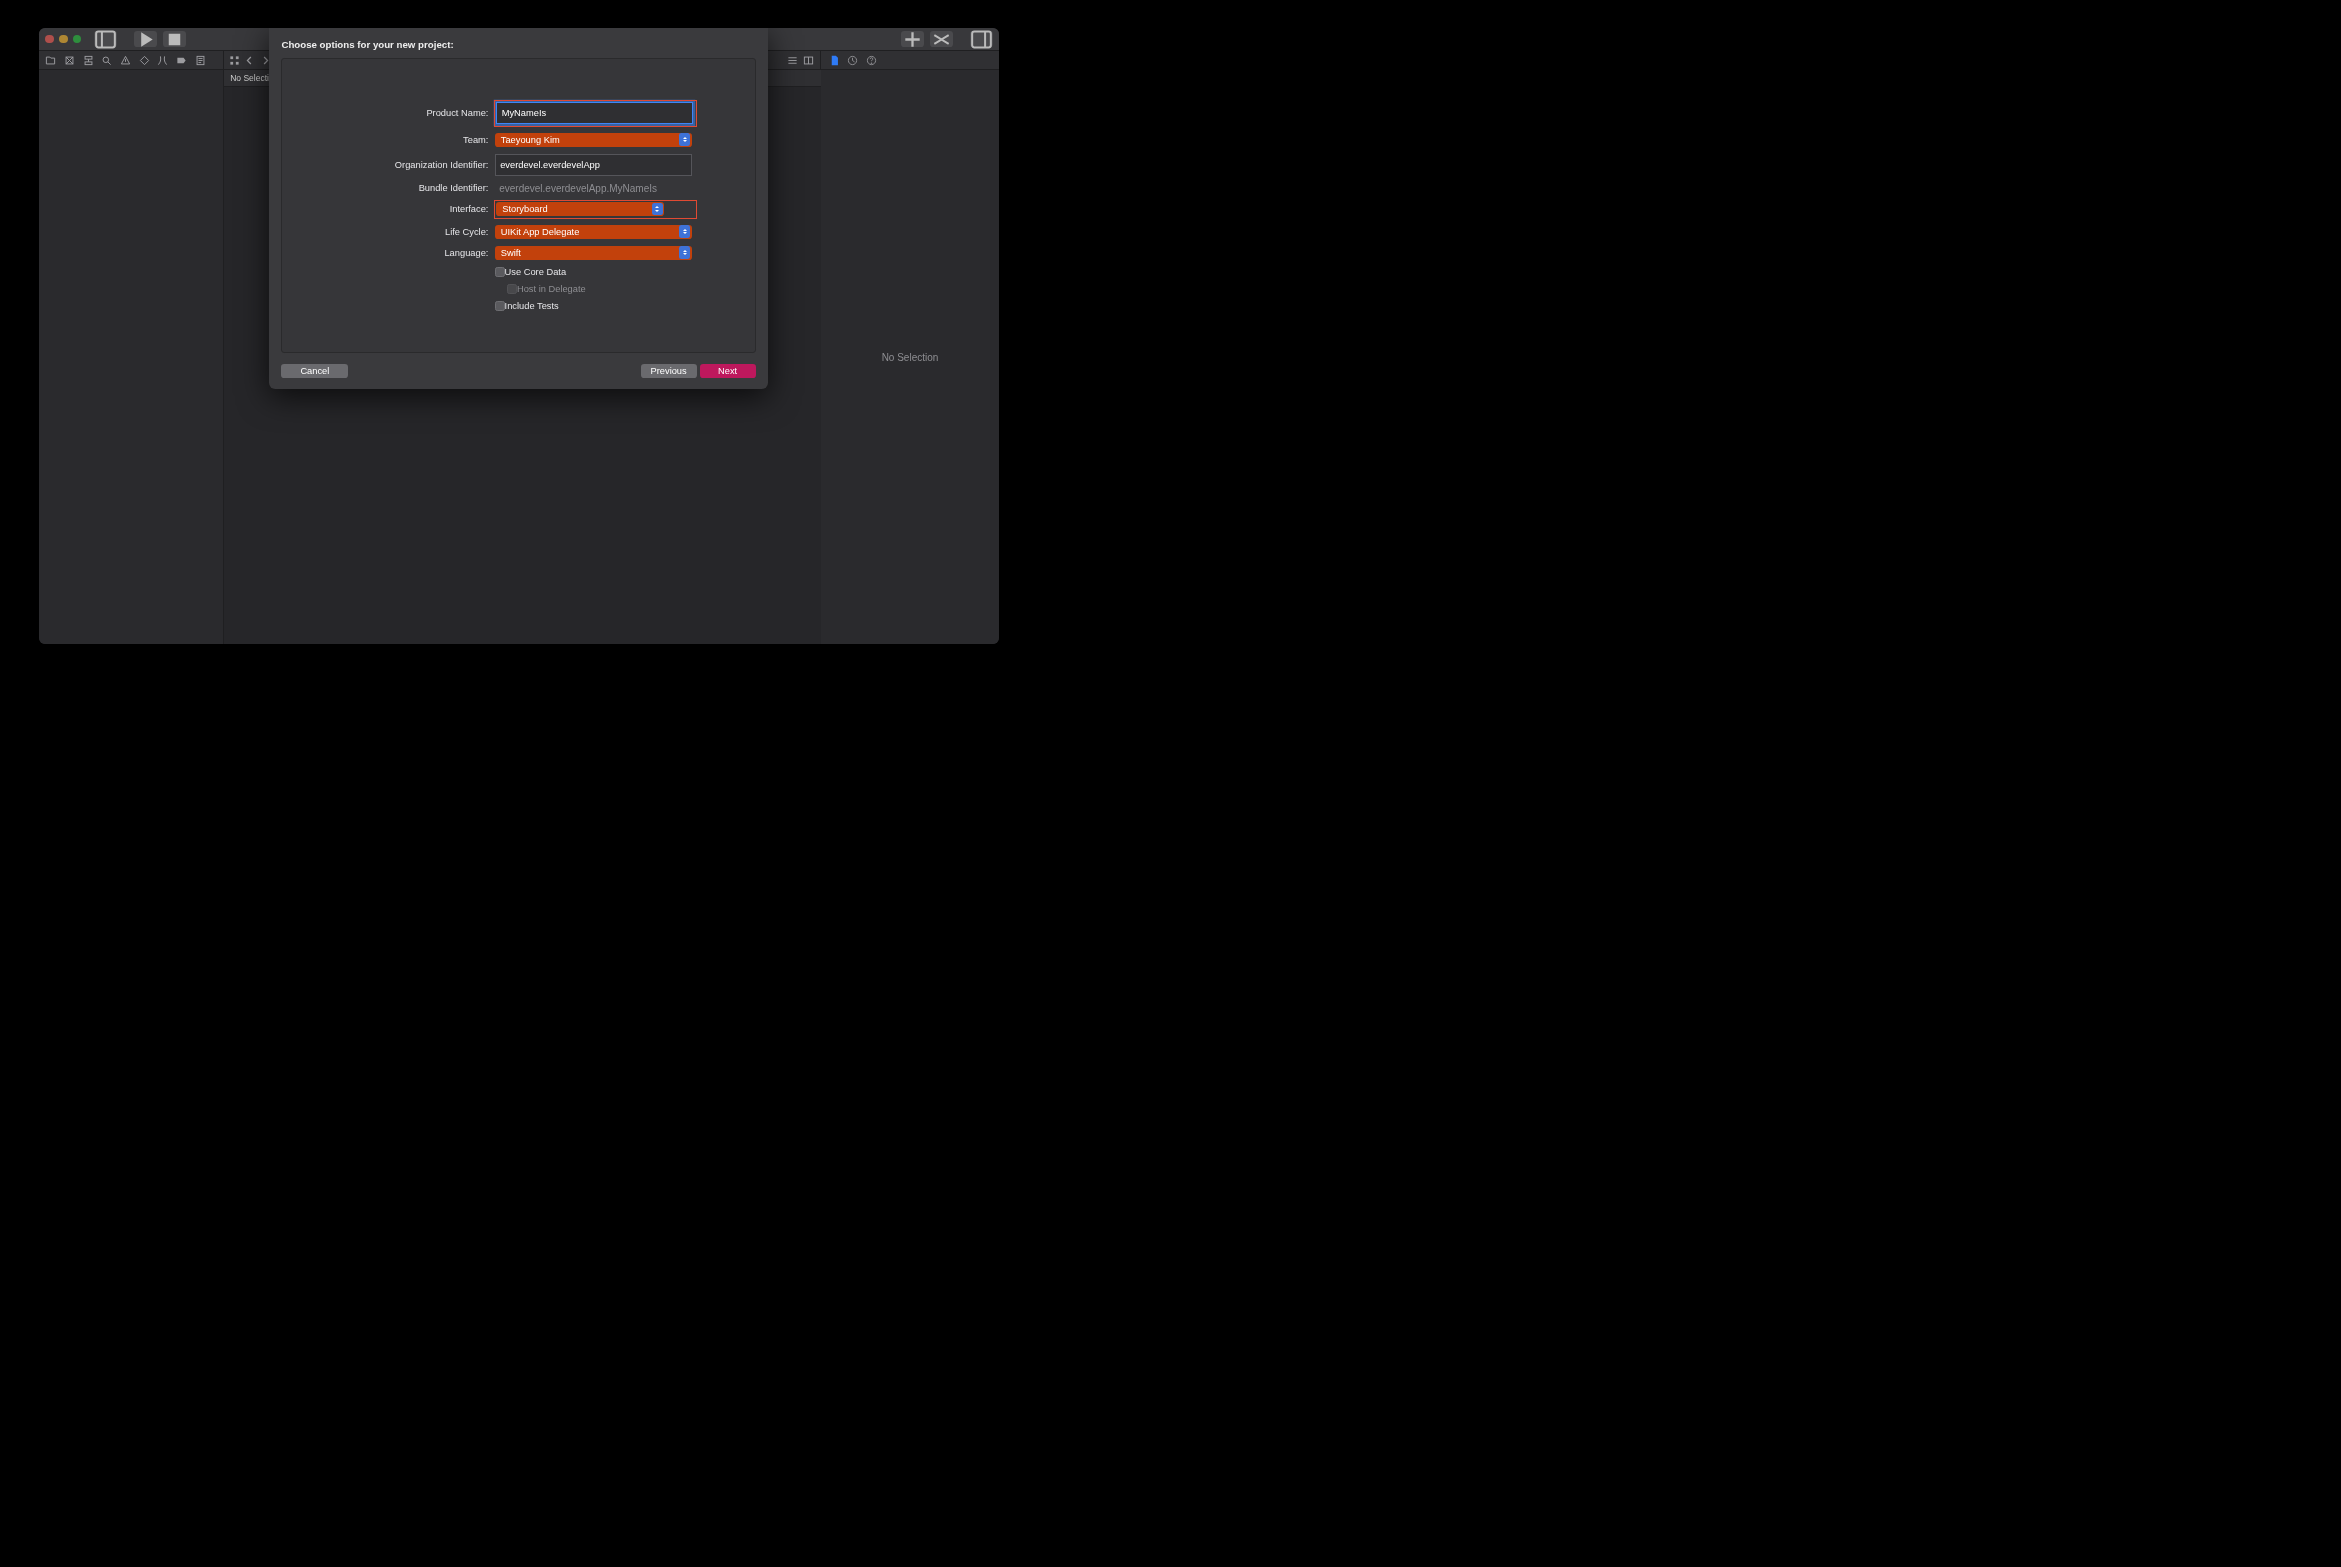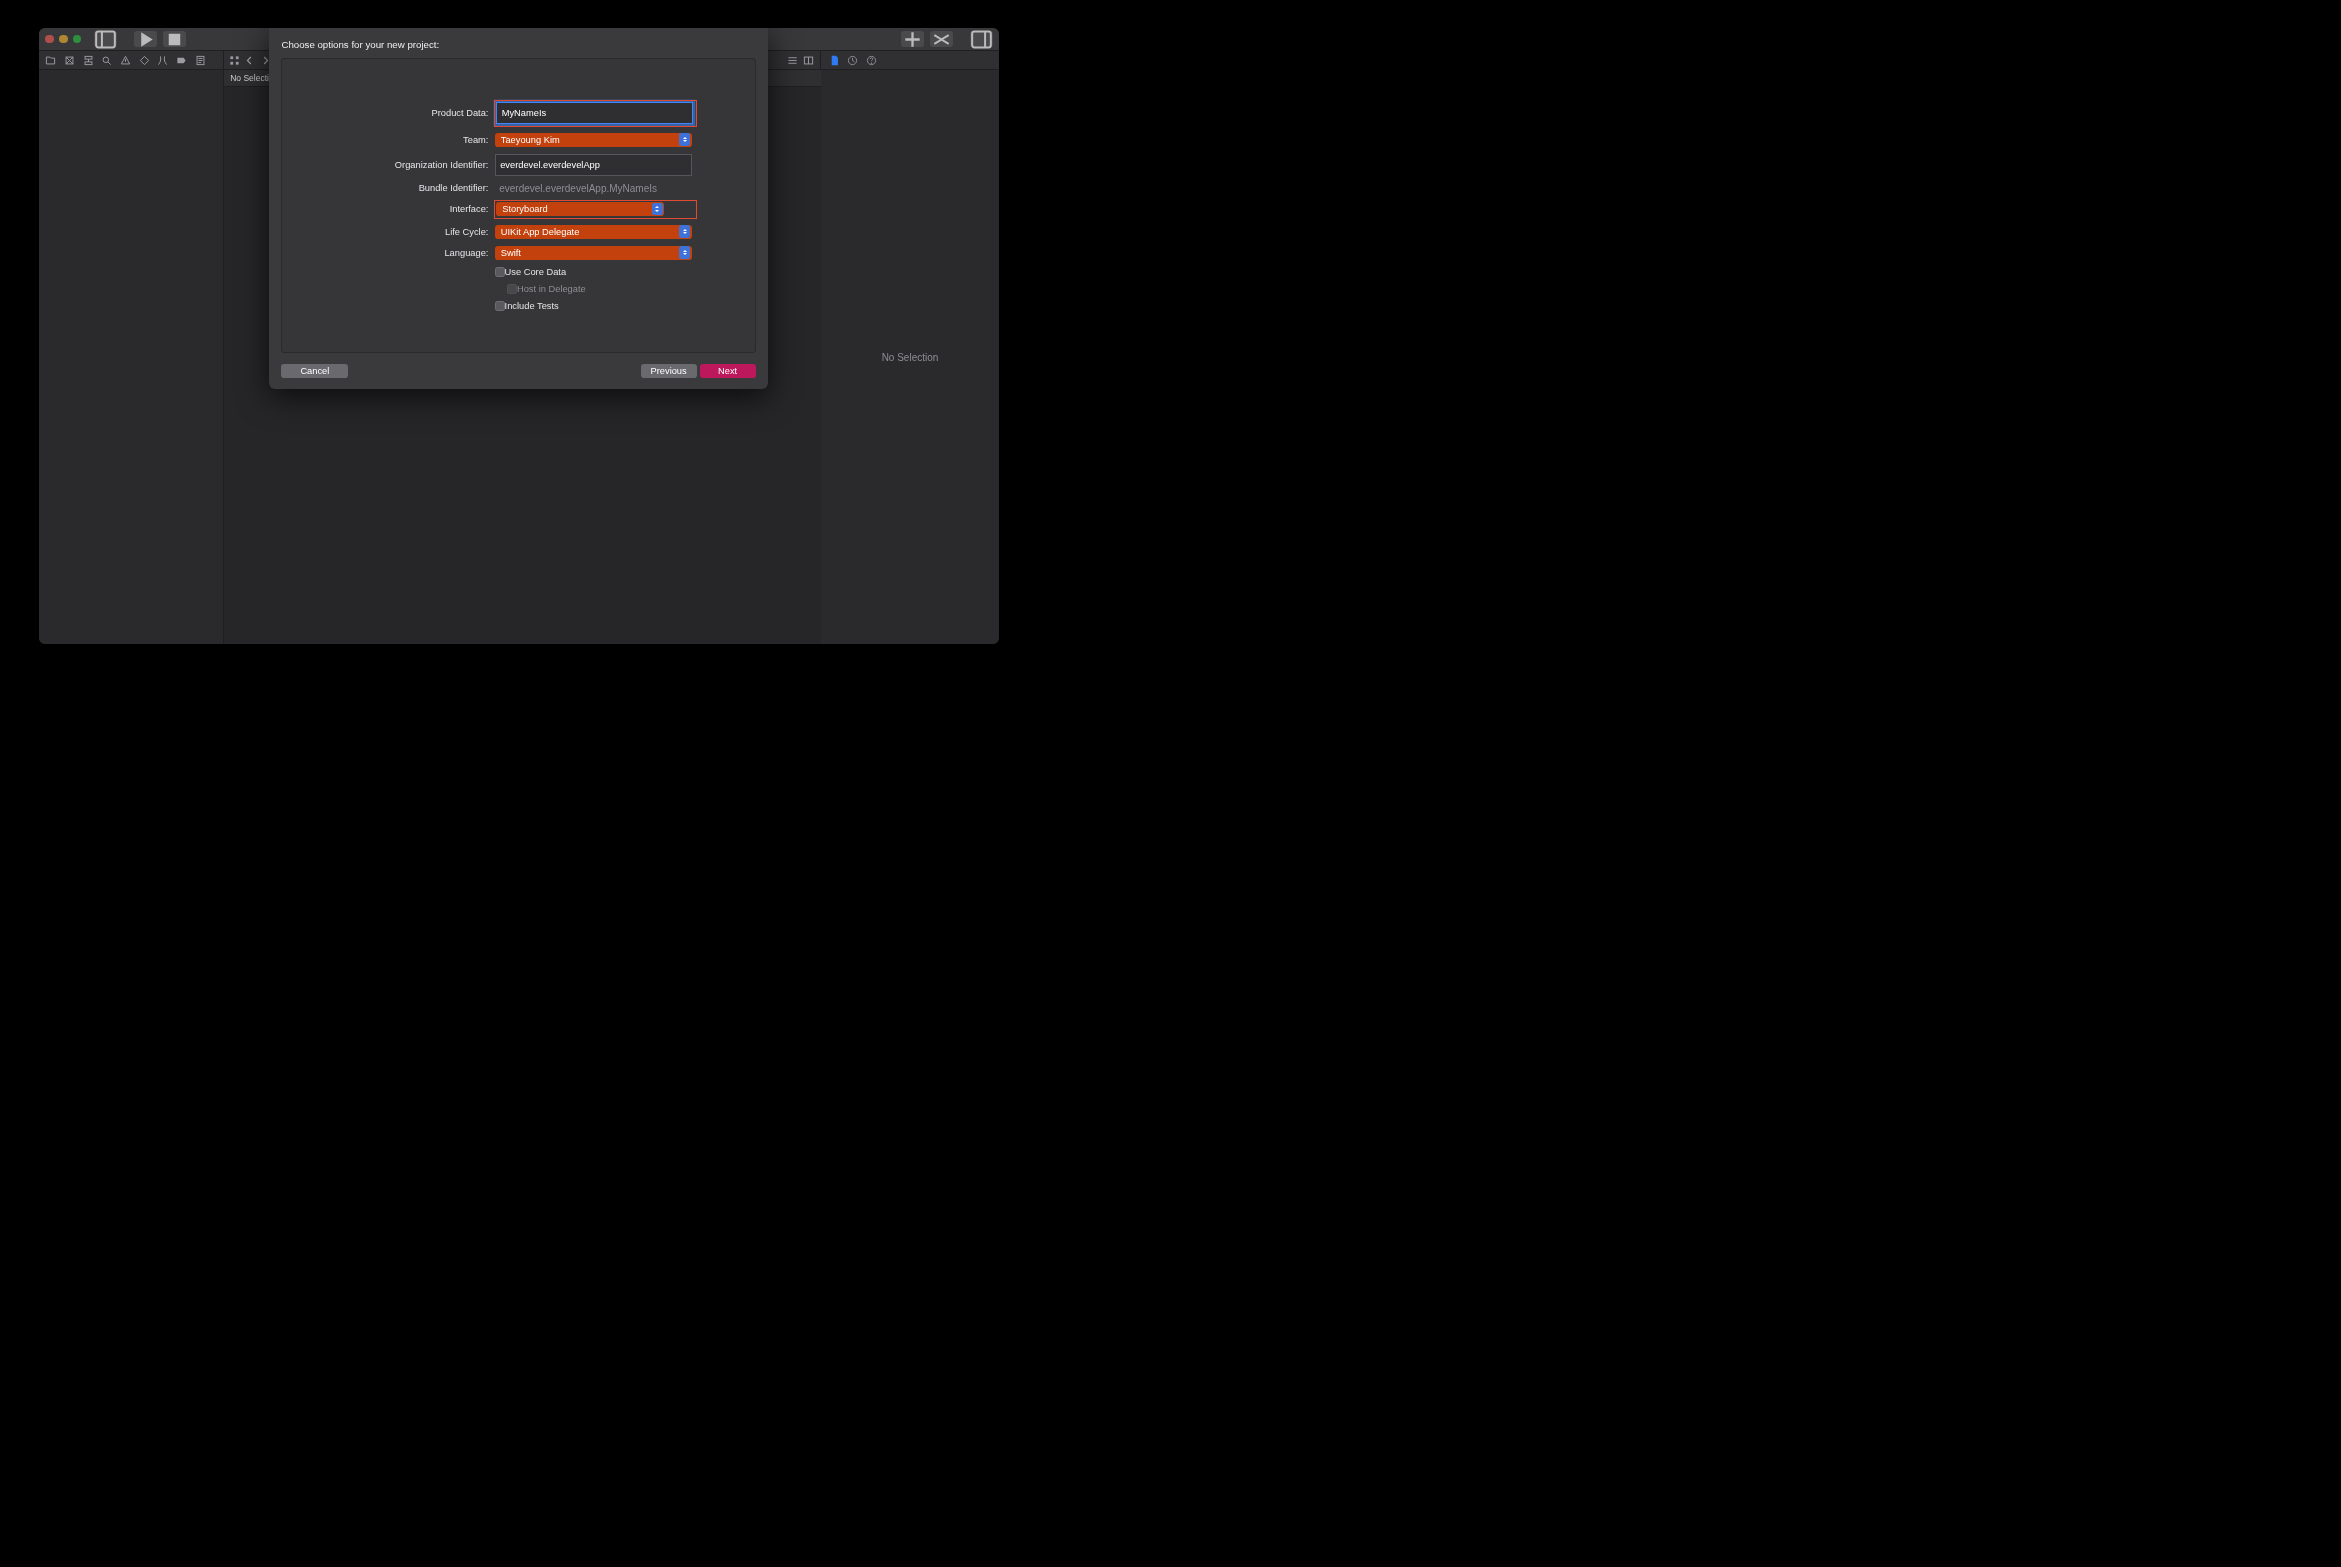--- a/index.html
+++ b/index.html
@@ -138,20 +138,21 @@
     box-shadow: 0 7.7px 31px rgba(0,0,0,0.7);
     padding: 11px 12.4px 11px 12.4px;
     display: flex;
     flex-direction: column;
     z-index: 30;
   }
   .sheet-title {
     color: #eee;
     font-size: 9.7px;
     margin-bottom: 7.7px;
+    font-weight: bold;
   }
   .sheet-body {
     flex: 1;
     border: 0.8px solid #2a2a2c;
     background: #363639;
     border-radius: 3.1px;
     padding: 42px 15.5px 15.5px 15.5px;
     overflow: hidden;
   }
   .form {
@@ -453,21 +454,21 @@
     <div class="inspector">
       <span>No Selection</span>
     </div>
   </div>
 
   <div class="sheet">
     <div class="sheet-title">Choose options for your new project:</div>
     <div class="sheet-body">
       <div class="form">
 
-        <label>Product Data:</label>
+        <label>Product Name:</label>
         <div class="highlight-red" style="padding:1.5px;">
           <input class="txt-input focused" value="MyNameIs" style="">
         </div>
 
         <label>Team:</label>
         <div class="select">
           <span>Taeyoung Kim</span>
           <span class="arrows"></span>
         </div>
 

